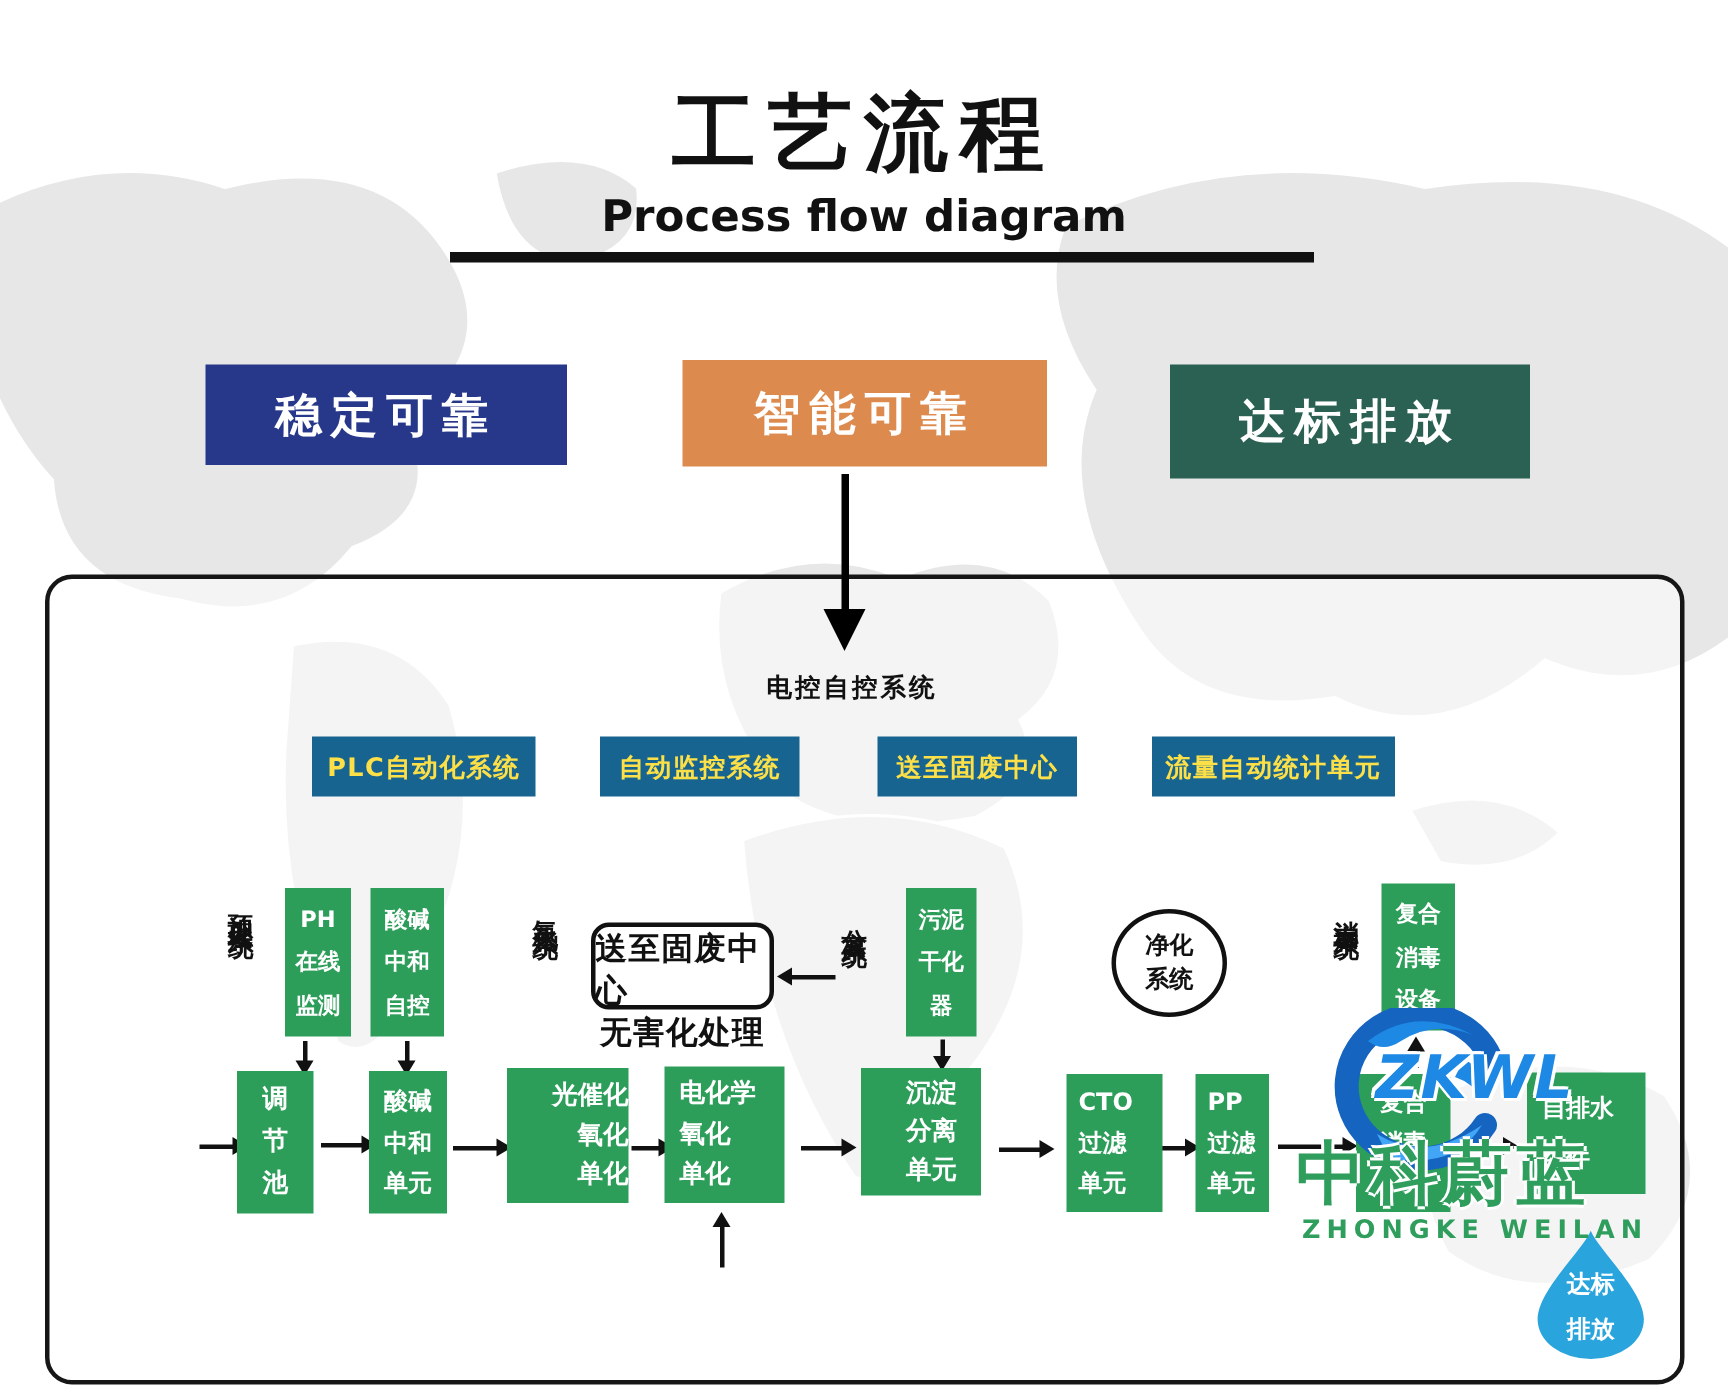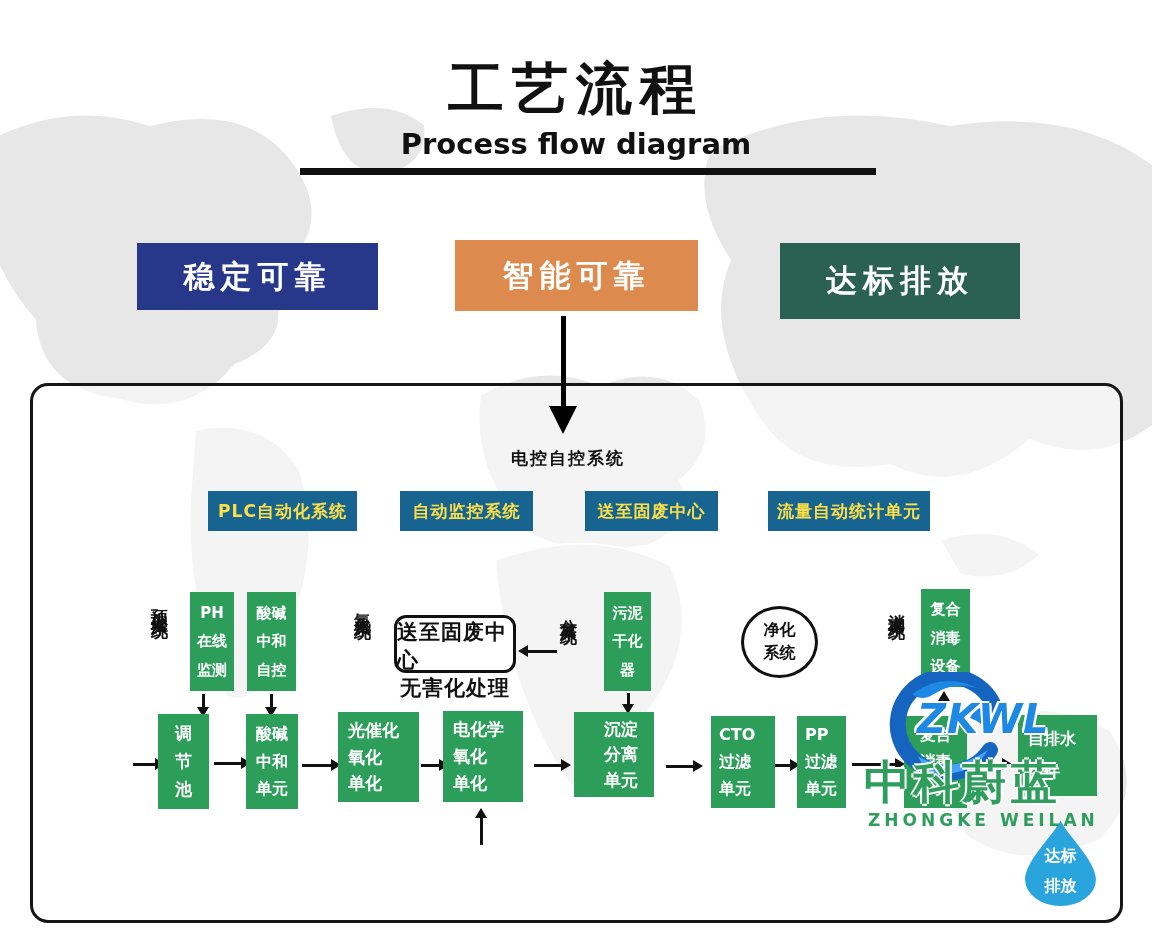--- a/index.html
+++ b/index.html
@@ -187,21 +187,21 @@
     <div class="abs gbox center fz17" style="left:158px;top:714px;width:51px;height:95px;">
       <div>调</div>
       <div>节</div>
       <div>池</div>
     </div>
     <div class="abs gbox center fz16" style="left:246px;top:714px;width:52px;height:95px;">
       <div>酸碱</div>
       <div>中和</div>
       <div>单元</div>
     </div>
-    <div class="abs gbox lft fz17" style="left:338px;top:712px;width:81px;height:90px;">
+    <div class="abs gbox lft fz17" style="left:338px;top:712px;width:81px;height:90px;align-items:flex-end;">
       <div>光催化</div>
       <div>氧化</div>
       <div>单化</div>
     </div>
     <div class="abs gbox lft fz17" style="left:443px;top:711px;width:80px;height:91px;">
       <div>电化学</div>
       <div>氧化</div>
       <div>单化</div>
     </div>
     <div class="abs gbox lft fz17" style="left:574px;top:712px;width:80px;height:85px;padding-left:30px;">

